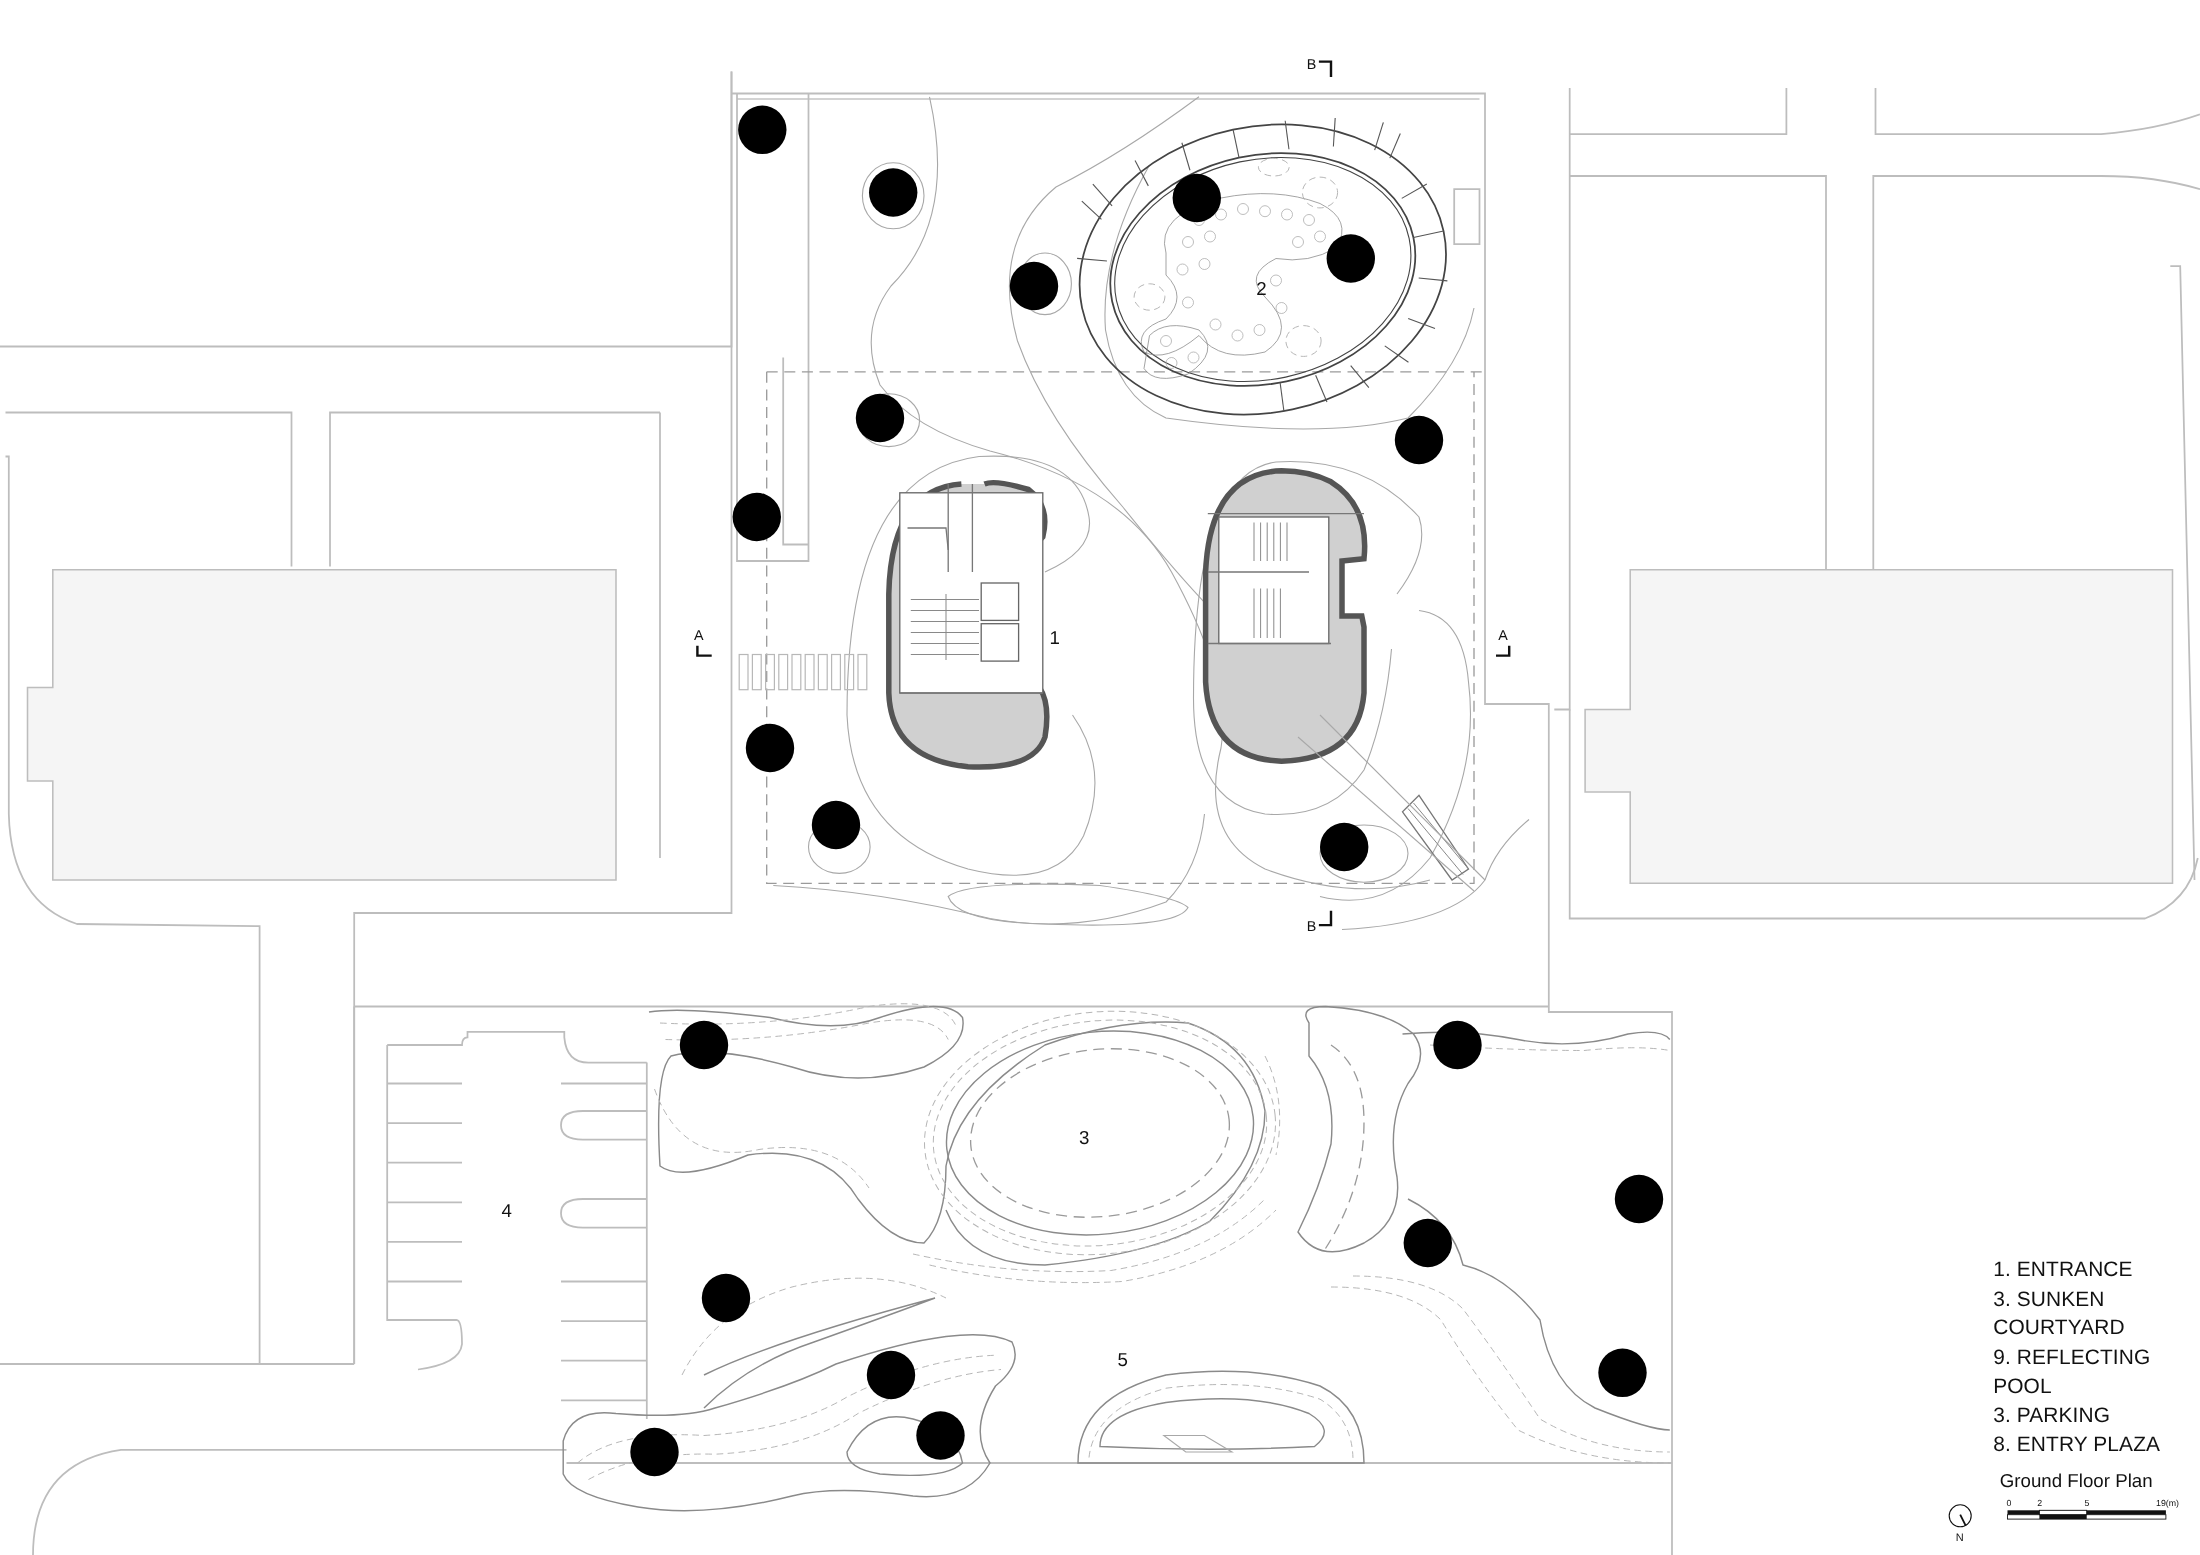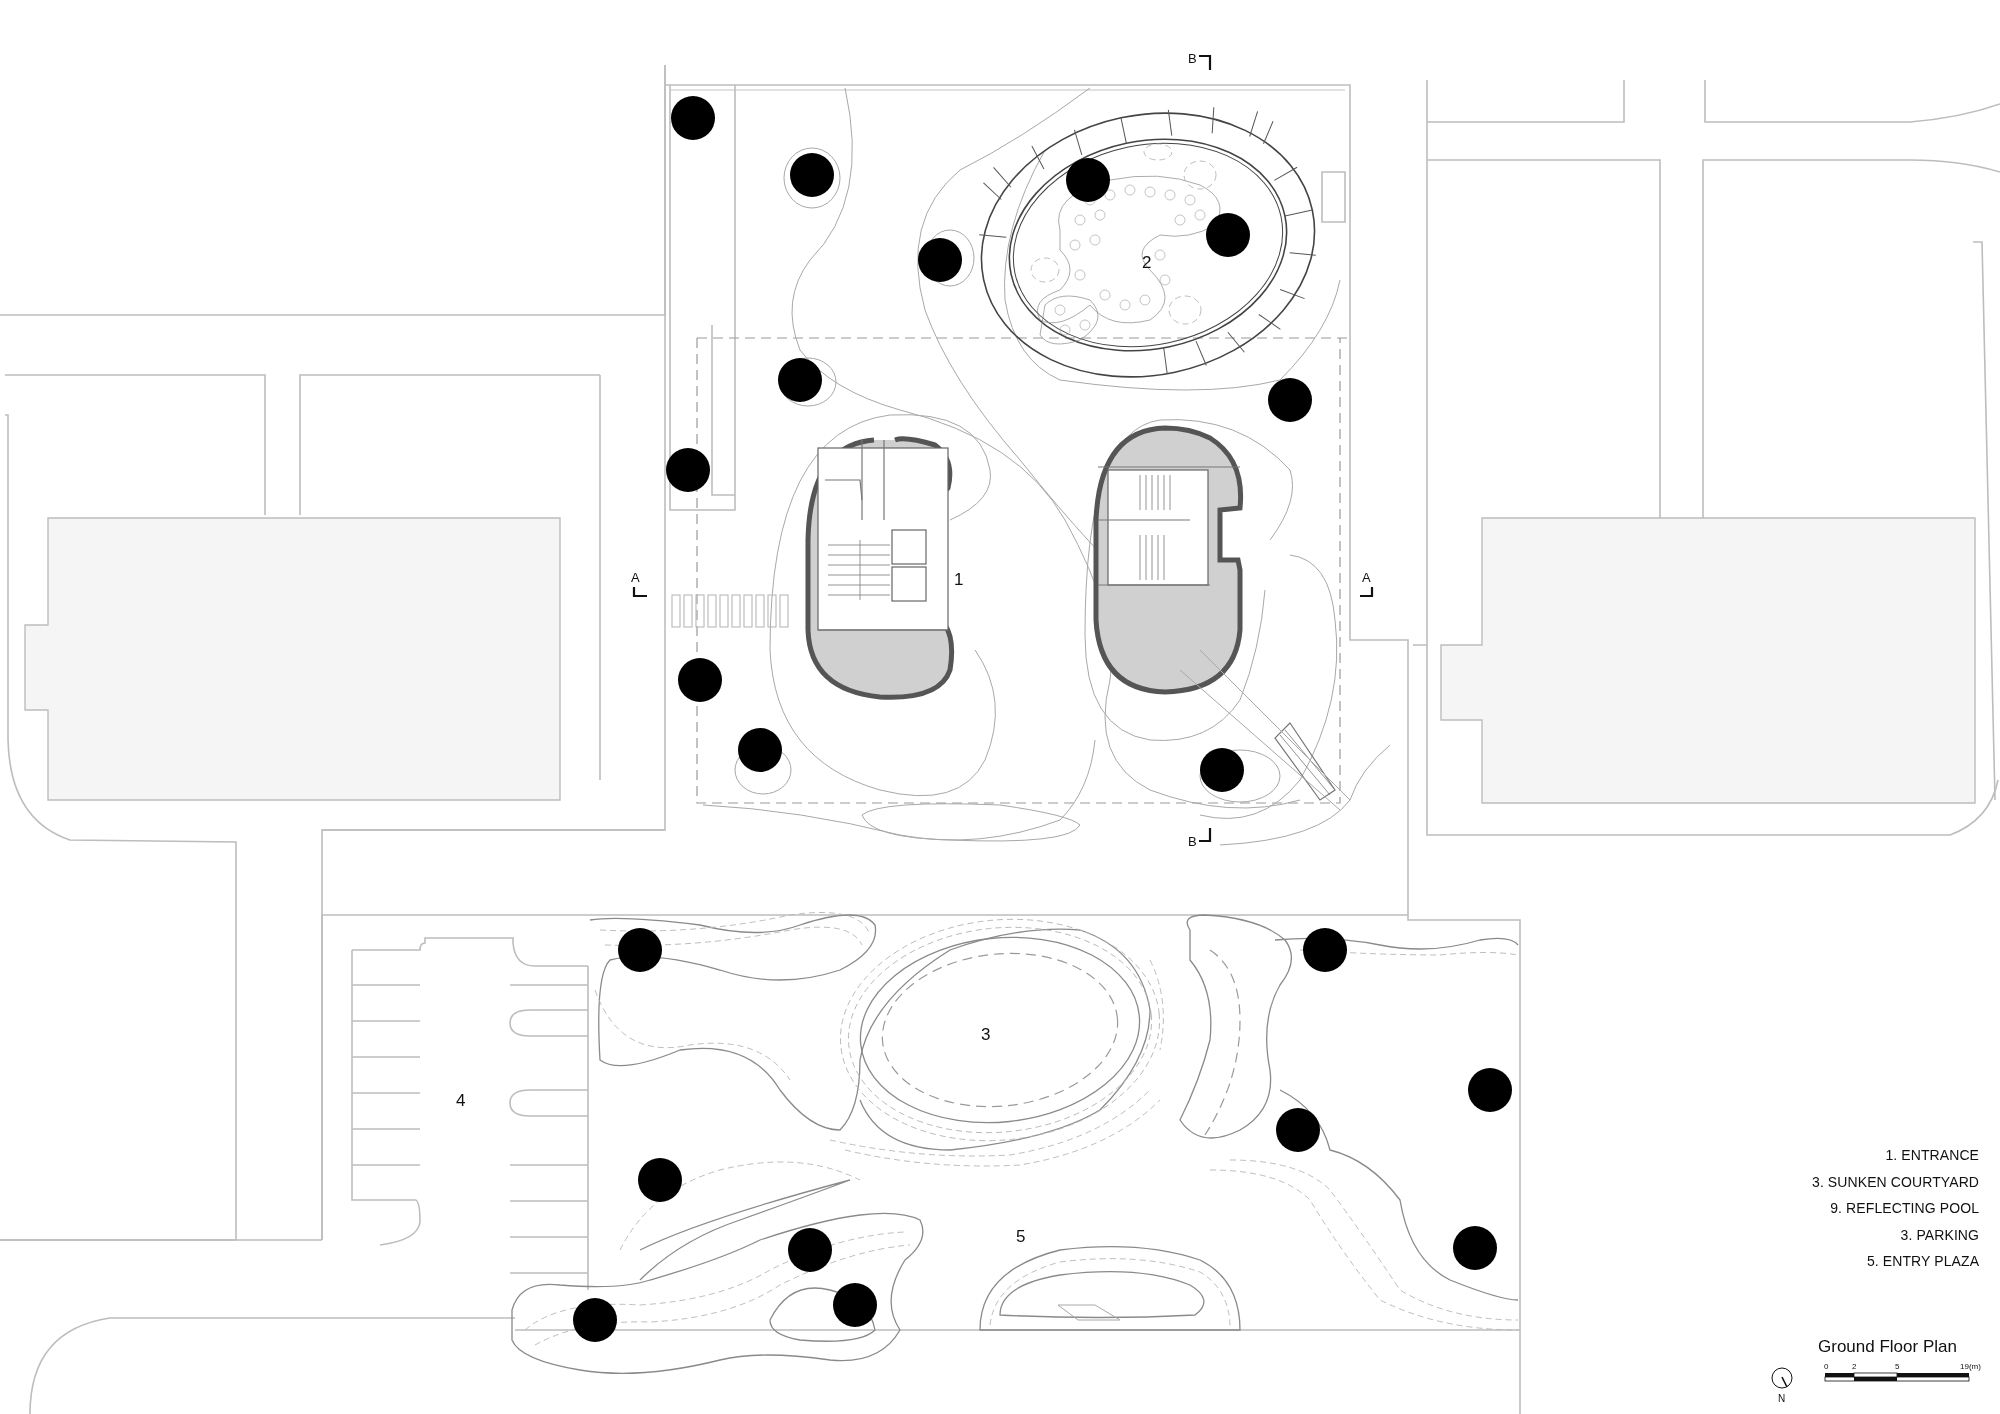--- a/index.html
+++ b/index.html
@@ -19,21 +19,21 @@
   .stair { stroke: #888; stroke-width: 0.9; }
   .label-num { font-size: 17px; fill: #111; }
   .sec-mark { font-size: 13px; fill: #111; }
   .sec-line { stroke: #111; stroke-width: 2.2; fill: none; }
   .step { stroke: #555; stroke-width: 1; }
   .ring { fill: none; stroke: #444; stroke-width: 1.6; }
   .pebble { fill: none; stroke: #aaa; stroke-width: 0.7; }
   .cw { fill: none; stroke: #b8b8b8; stroke-width: 1.1; }
 
   #legend { position: absolute; left: 1812px; top: 1142px; }
-  #legend .legend-item { font-size: 14px; line-height: 26.5px; letter-spacing: 0.1px; color: #111; text-align: right; }
+  #legend .legend-item { font-size: 19px; line-height: 26.5px; letter-spacing: 0.1px; color: #111; }
   #plan-title { position: absolute; left: 1818px; top: 1337px; font-size: 17px; color: #111; text-align: center; }
   #scalebar { position: absolute; left: 1770px; top: 1360px; width: 230px; height: 50px; }
   #scalebar .tick { position: absolute; top: 2px; font-size: 8px; color: #111; }
 </style>
 </head>
 <body>
 
 <svg id="plan" viewBox="0 0 2000 1414" xmlns="http://www.w3.org/2000/svg">
   <defs>
     <g id="tree">
@@ -328,21 +328,21 @@
   <text class="label-num" x="981" y="1040">3</text>
   <text class="label-num" x="456" y="1106">4</text>
   <text class="label-num" x="1016" y="1242">5</text>
 </svg>
 
 <div id="legend">
   <div class="legend-item">1. ENTRANCE</div>
   <div class="legend-item">3. SUNKEN COURTYARD</div>
   <div class="legend-item">9. REFLECTING POOL</div>
   <div class="legend-item">3. PARKING</div>
-  <div class="legend-item">5. ENTRY PLAZA</div>
+  <div class="legend-item">8. ENTRY PLAZA</div>
 </div>
 
 <div id="plan-title">Ground Floor Plan</div>
 
 <div id="scalebar">
   <svg width="230" height="50" viewBox="0 0 230 50">
 
     <g>
       <circle cx="12" cy="18" r="10" fill="none" stroke="#111" stroke-width="1"></circle>
       <line x1="12" y1="17" x2="17" y2="27" stroke="#111" stroke-width="1.6"></line>

